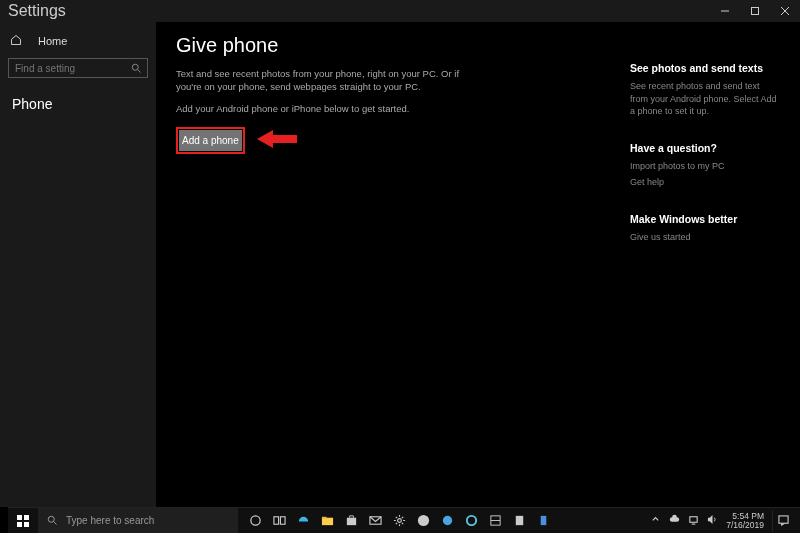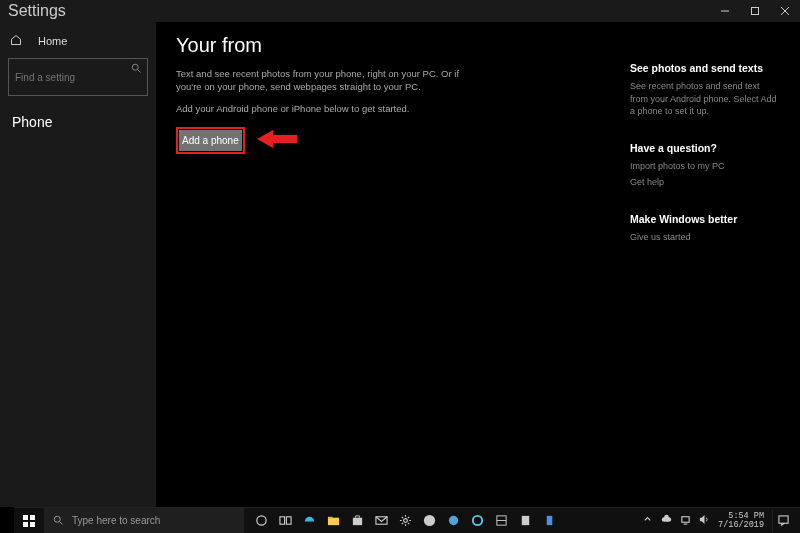--- a/index.html
+++ b/index.html
@@ -44,21 +44,21 @@
   gap: 16px;
   padding: 6px 10px;
   font-size: 11px;
 }
 .home-row svg { width: 12px; height: 12px; }
 .search-wrap {
   margin: 4px 8px 10px 8px;
 }
 .search {
   width: 100%;
-  height: 38px;
+  height: 20px;
   background: transparent;
   border: 1px solid #555;
   color: #aaa;
   font-size: 10px;
   padding: 0 22px 0 6px;
 }
 .search-wrap { position: relative; }
 .search-icon {
   position: absolute; right: 6px; top: 4px;
   color: #888;
@@ -121,21 +121,21 @@
   color: #fff;
 }
 .rail-text, .rail-link {
   font-size: 9px;
   color: #888;
   line-height: 1.4;
 }
 .rail-link { display: block; margin-bottom: 4px; }
 .taskbar {
   position: absolute;
-  bottom: 0; left: 14px; right: 0;
+  bottom: 0; left: 8px; right: 0;
   height: 26px;
   background: #101010;
   display: flex;
   align-items: center;
   border-top: 1px solid #222;
 }
 .start {
   width: 30px; height: 100%;
   display: flex; align-items: center; justify-content: center;
   color: #fff;
@@ -167,21 +167,20 @@
 }
 .tico svg { width: 13px; height: 13px; }
 .tray {
   margin-left: auto;
   display: flex;
   align-items: center;
   gap: 8px;
   padding-right: 6px;
   color: #ccc;
   font-size: 9px;
-  font-family: Liberation Mono, monospace;
 }
 .tray svg { width: 11px; height: 11px; }
 .clock { text-align: right; line-height: 1.05; font-size: 8.5px; }
 .notif {
   width: 22px; height: 22px;
   display:flex; align-items:center; justify-content:center;
   border-left: 1px solid #222;
 }
 </style>
 </head>
@@ -229,21 +228,21 @@
           </svg>
       </span>
     </div>
     <div class="nav-item">
       <span>Phone</span>
     </div>
   </div>
 
   <div class="main">
     <div class="content">
-      <h1>Your from</h1>
+      <h1>Give phone</h1>
       <p class="desc">Text and see recent photos from your phone, right on your PC. Or if you're on your phone, send webpages straight to your PC.</p>
       <p class="desc">Add your Android phone or iPhone below to get started.</p>
       <div class="add-phone-wrap">
         <button class="add-phone">Add a phone</button>
         <span class="arrow">
           <svg viewBox="0 0 40 22">
               <polygon points="0,11 16,2 16,7 40,7 40,15 16,15 16,20" fill="#e62020"></polygon>
             </svg>
         </span>
       </div>

